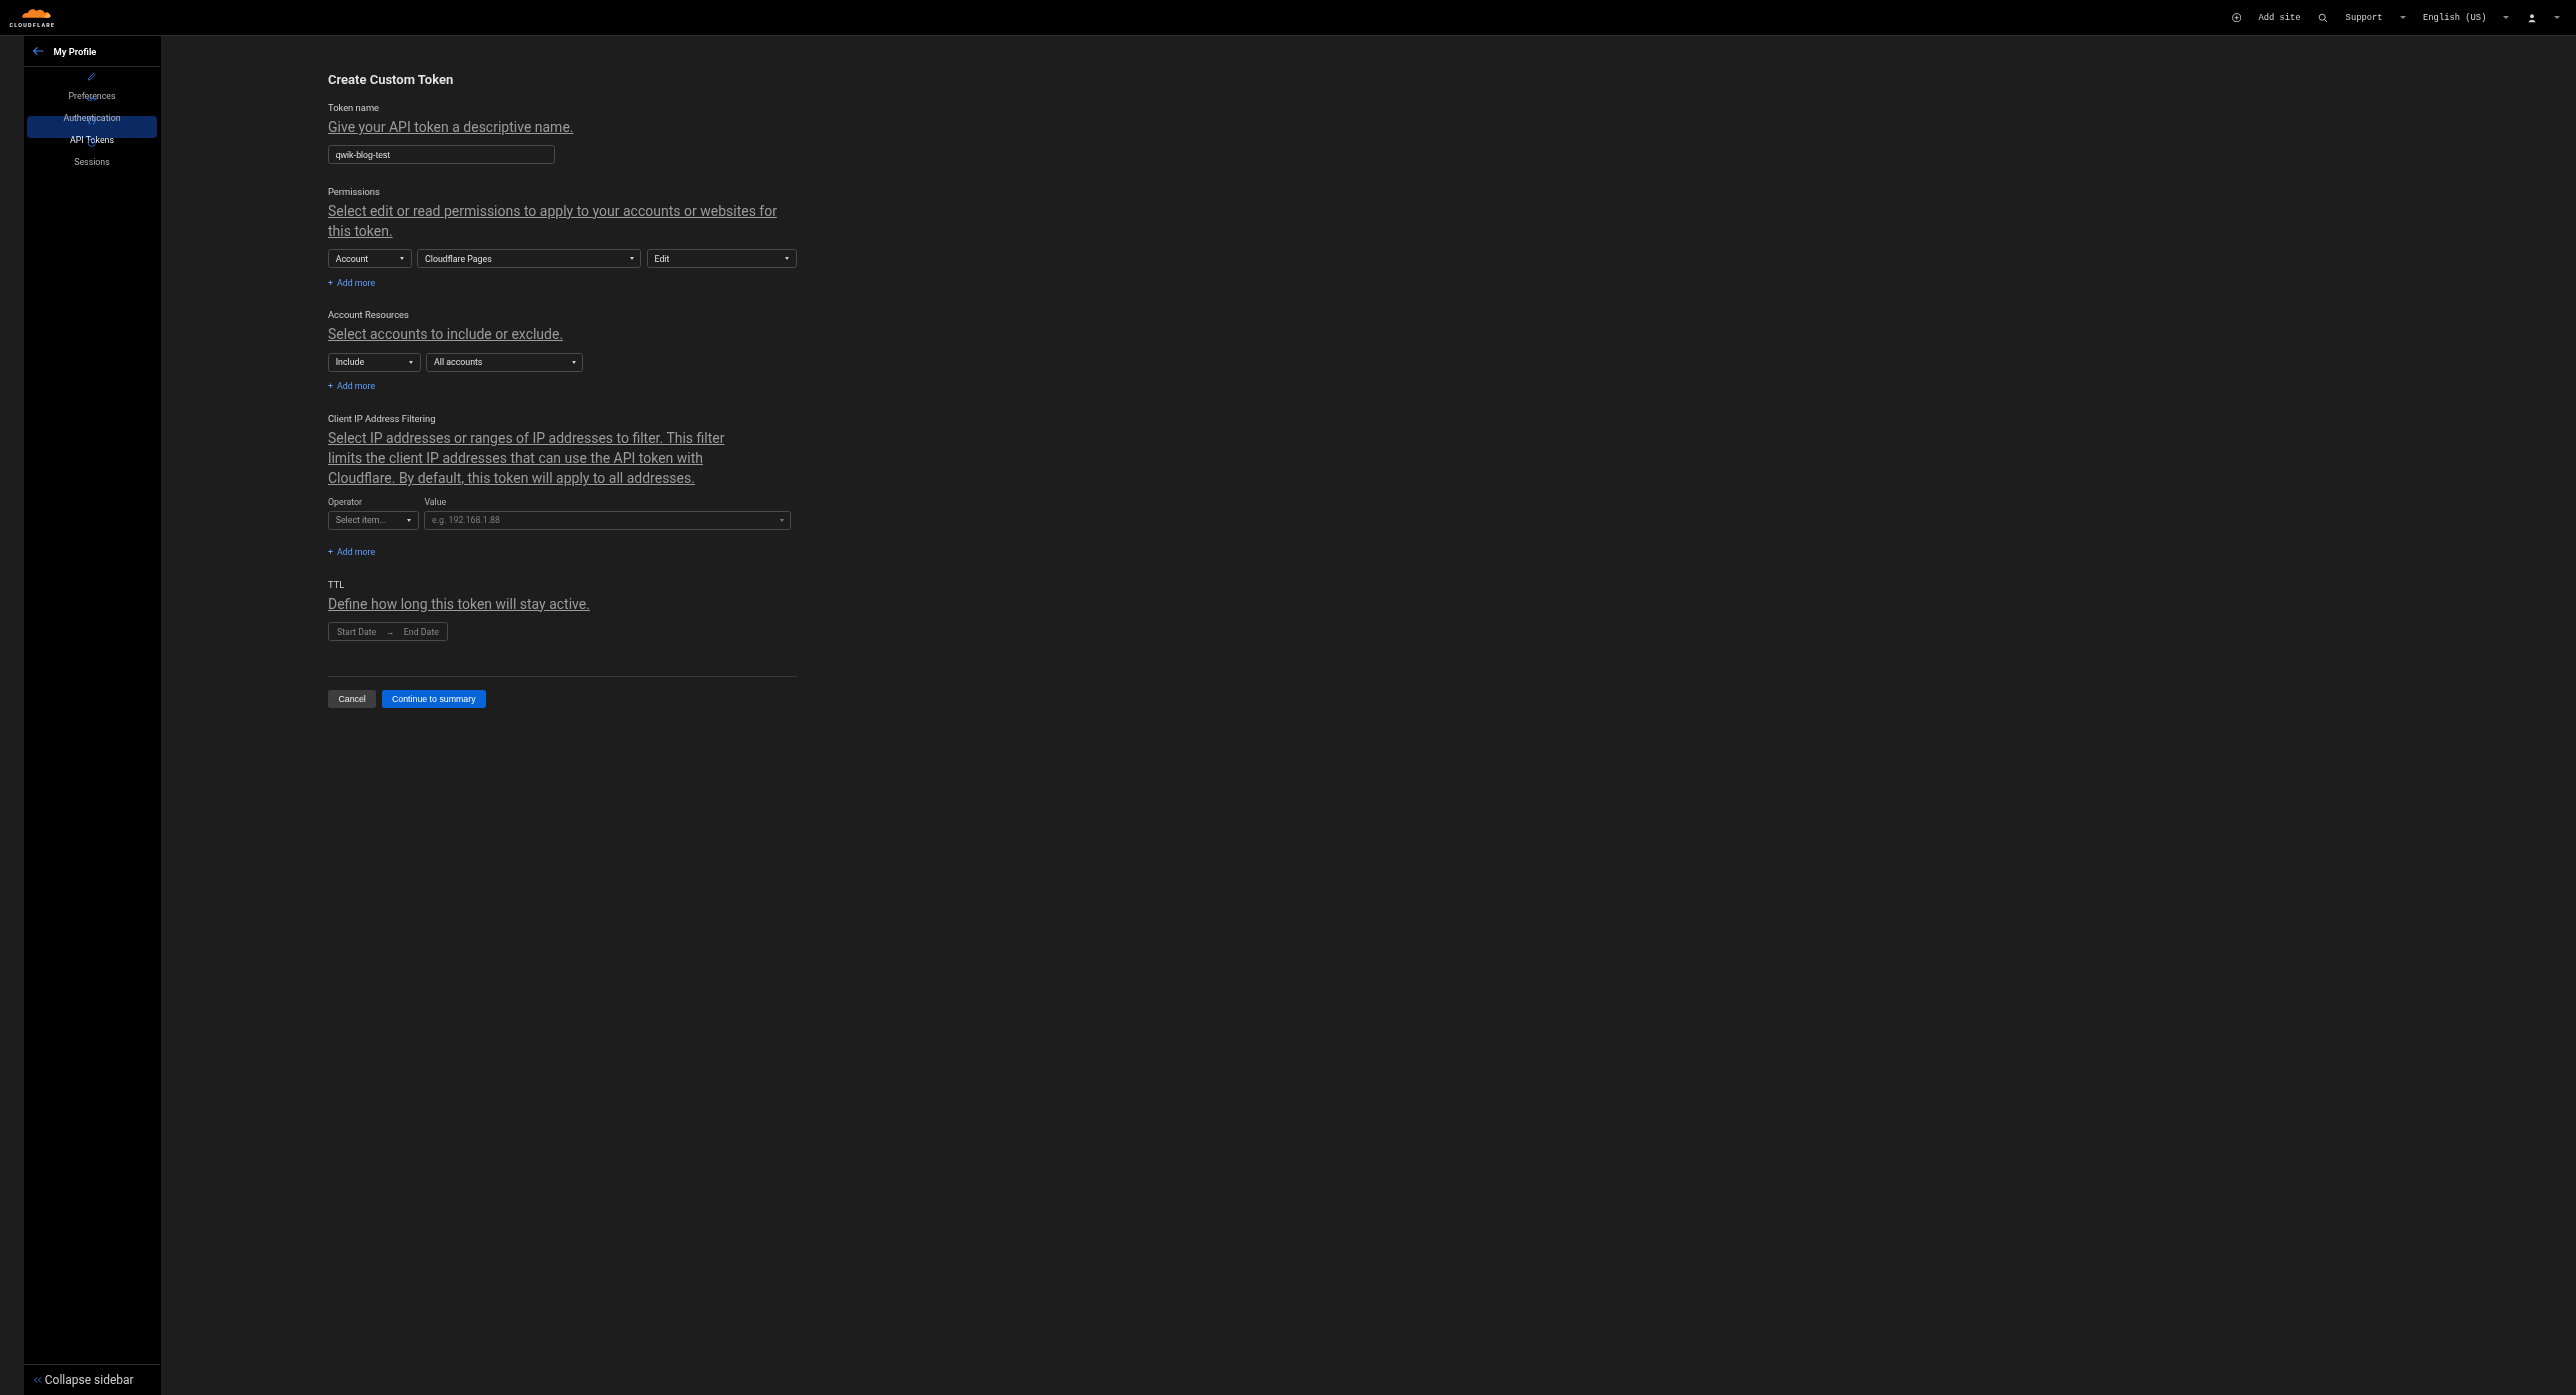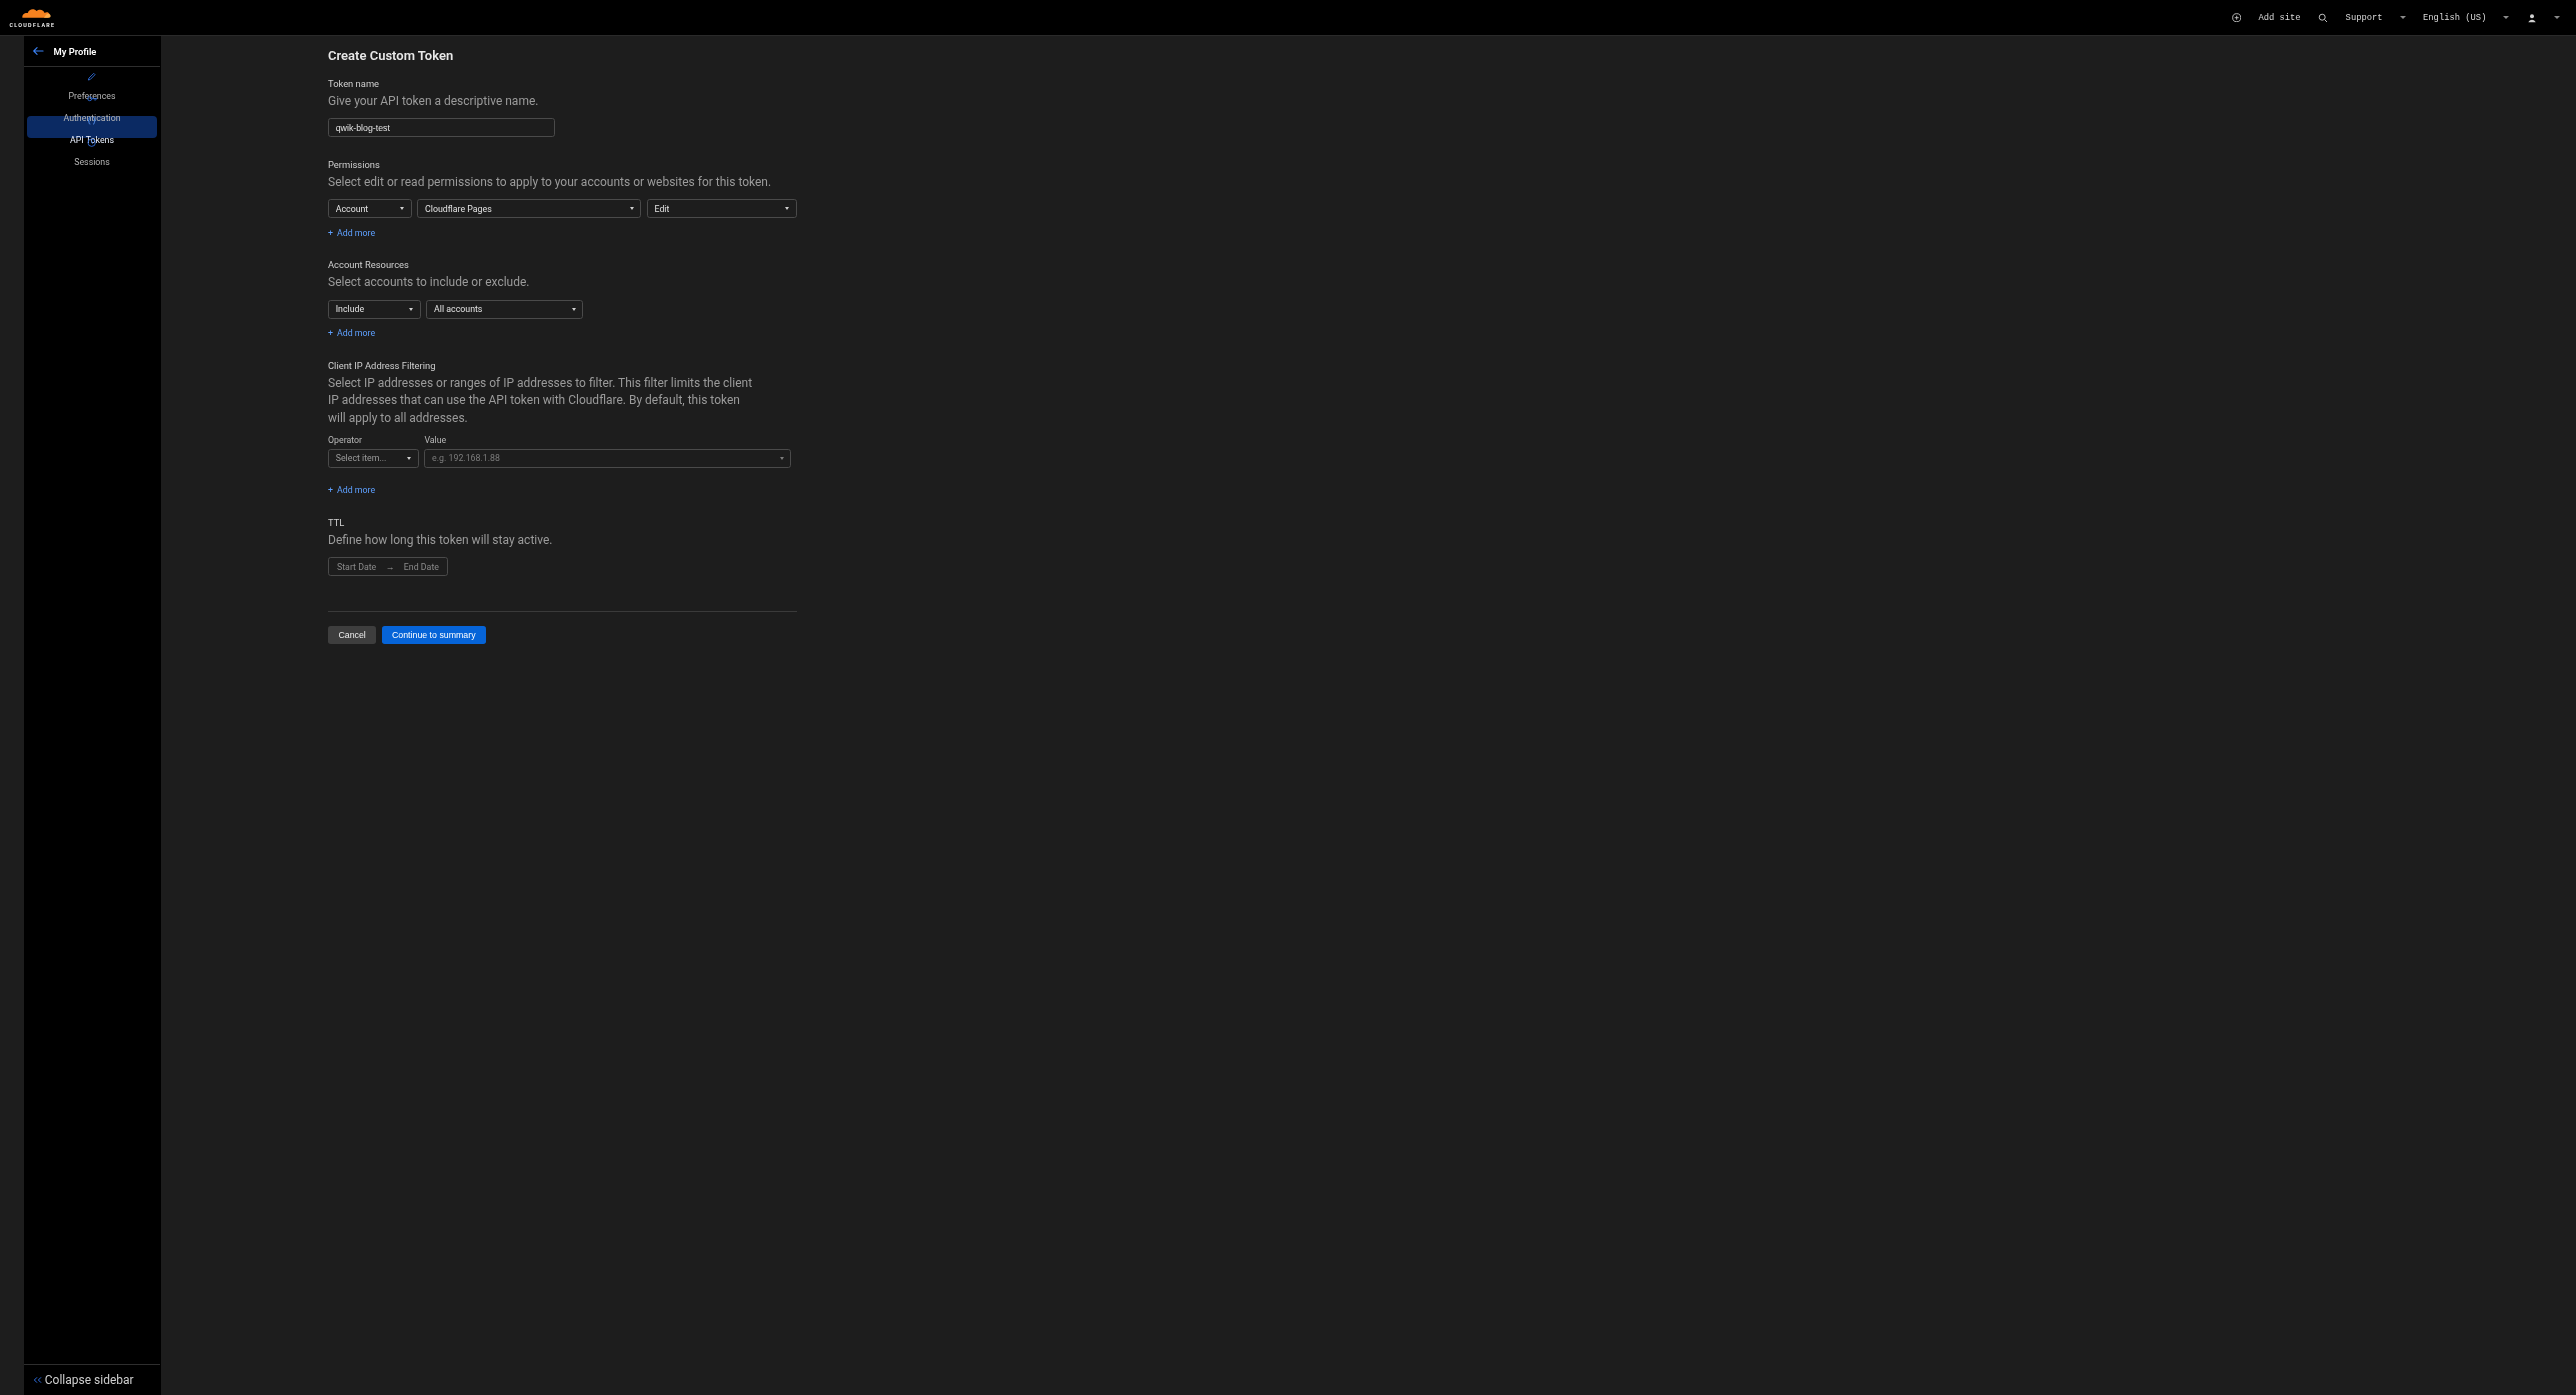--- a/index.html
+++ b/index.html
@@ -87,26 +87,26 @@
 
   
   .main {
     flex:1;
     overflow:auto;
     background:#1d1d1d;
   }
   .content {
     max-width:469px;
     margin:0 0 0 167px;
-    padding:12px 0 40px;
+    padding:36px 0 40px;
   }
   h1.page-title { font-size:13px; font-weight:600; color:#e8e8e8; margin-bottom:15px; }
   .section { margin-bottom:21.6px; }
   .section-label { font-size:9.4px; color:#d0d0d0; margin-bottom:4px; }
-  .section-help { font-size:12px; color:#9b9b9b; margin-bottom:8px; line-height:1.45; }
+  .section-help { font-size:14px; color:#9b9b9b; margin-bottom:8px; line-height:1.45;text-decoration:underline; }
   .field-label { font-size:8.8px; color:#b8b8b8; margin-bottom:4px; }
 
   input.text-input, .select, .combo-input {
     background:#1d1d1d;
     border:0.7px solid #4a4a4a;
     color:#e3e3e3;
     height:19px;
     border-radius:2.7px;
     padding:0 6.7px;
     font-size:8.8px;

